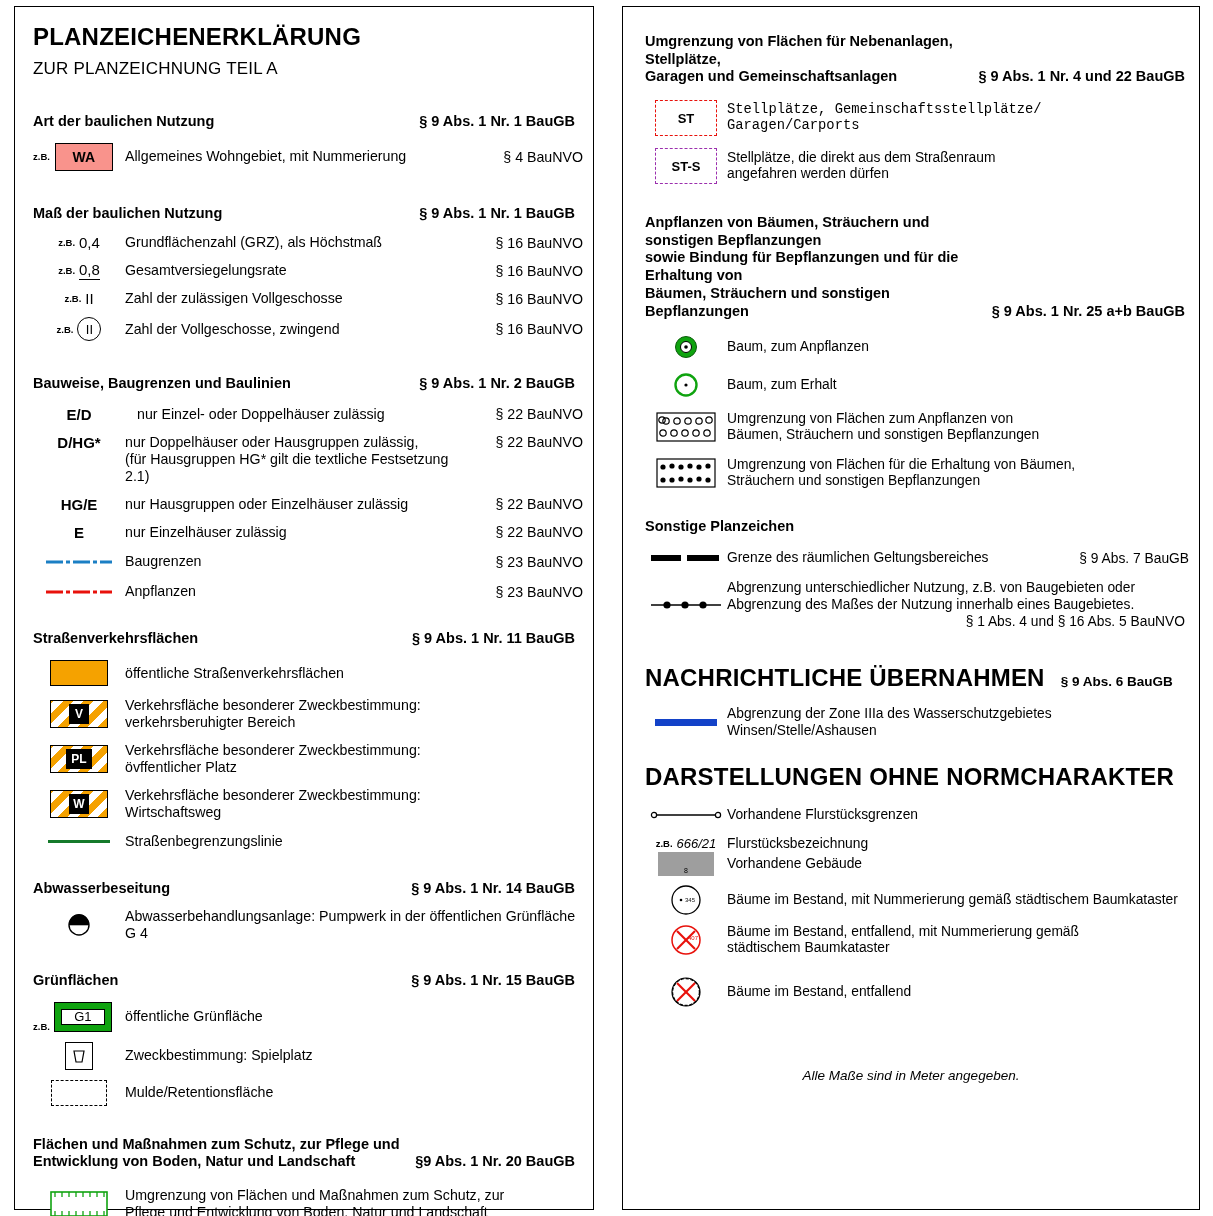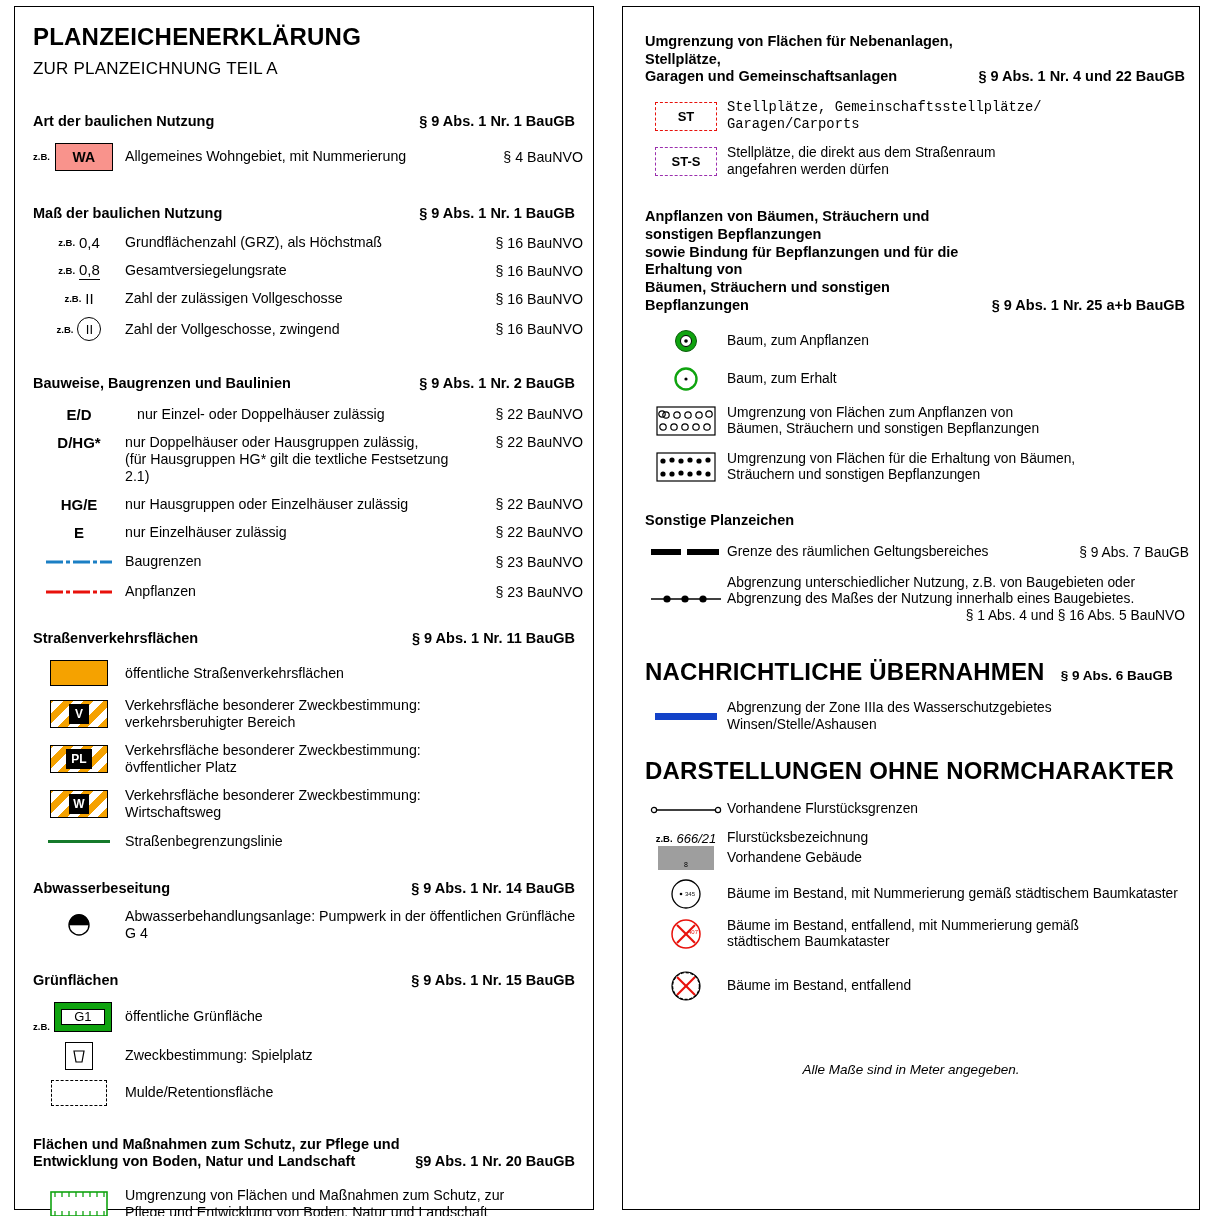--- a/index.html
+++ b/index.html
@@ -35,21 +35,21 @@
   .g1box{background:#fff;border:1.2px solid #000;font-size:13px;padding:0 12px;line-height:1.1;}
   .swatch-gray{width:56px;height:24px;background:#9E9E9E;display:flex;align-items:flex-end;justify-content:center;}
   .swatch-gray span{font-size:7px;margin-bottom:2px;}
 
   .hatchbox{width:56px;height:26px;border:1.4px solid #000;background:
      repeating-linear-gradient(-45deg,#F5A200 0 7px,#fff 7px 14px);
      display:flex;align-items:center;justify-content:center;}
   .hatchbox b{display:flex;align-items:center;justify-content:center;background:#000;color:#fff;width:20px;height:20px;font-size:12px;font-weight:bold;}
   .hatchbox b.wide{width:26px;}
 
-  .dashbox{width:62px;height:29px;display:flex;align-items:center;justify-content:center;font-weight:bold;font-size:13px;box-sizing:border-box;}
+  .dashbox{width:62px;height:36px;display:flex;align-items:center;justify-content:center;font-weight:bold;font-size:13px;box-sizing:border-box;}
   .dashbox.red{border:1.8px dashed #E8110B;}
   .dashbox.purple{border:1.8px dashed #9B2FAE;text-align:right;}
   .line-green{height:3.4px;width:62px;background:#157A2B;}
   .line-blue-solid{height:7px;width:62px;background:#1342C8;}
   .pbox{width:26px;height:26px;border:1.2px solid #000;display:flex;align-items:center;justify-content:center;}
 
   .bigtitle{font-size:24px;font-weight:bold;letter-spacing:.2px;}
   .note{font-style:italic;font-size:13.5px;text-align:center;}
   svg{display:block;overflow:visible;}
 </style>

